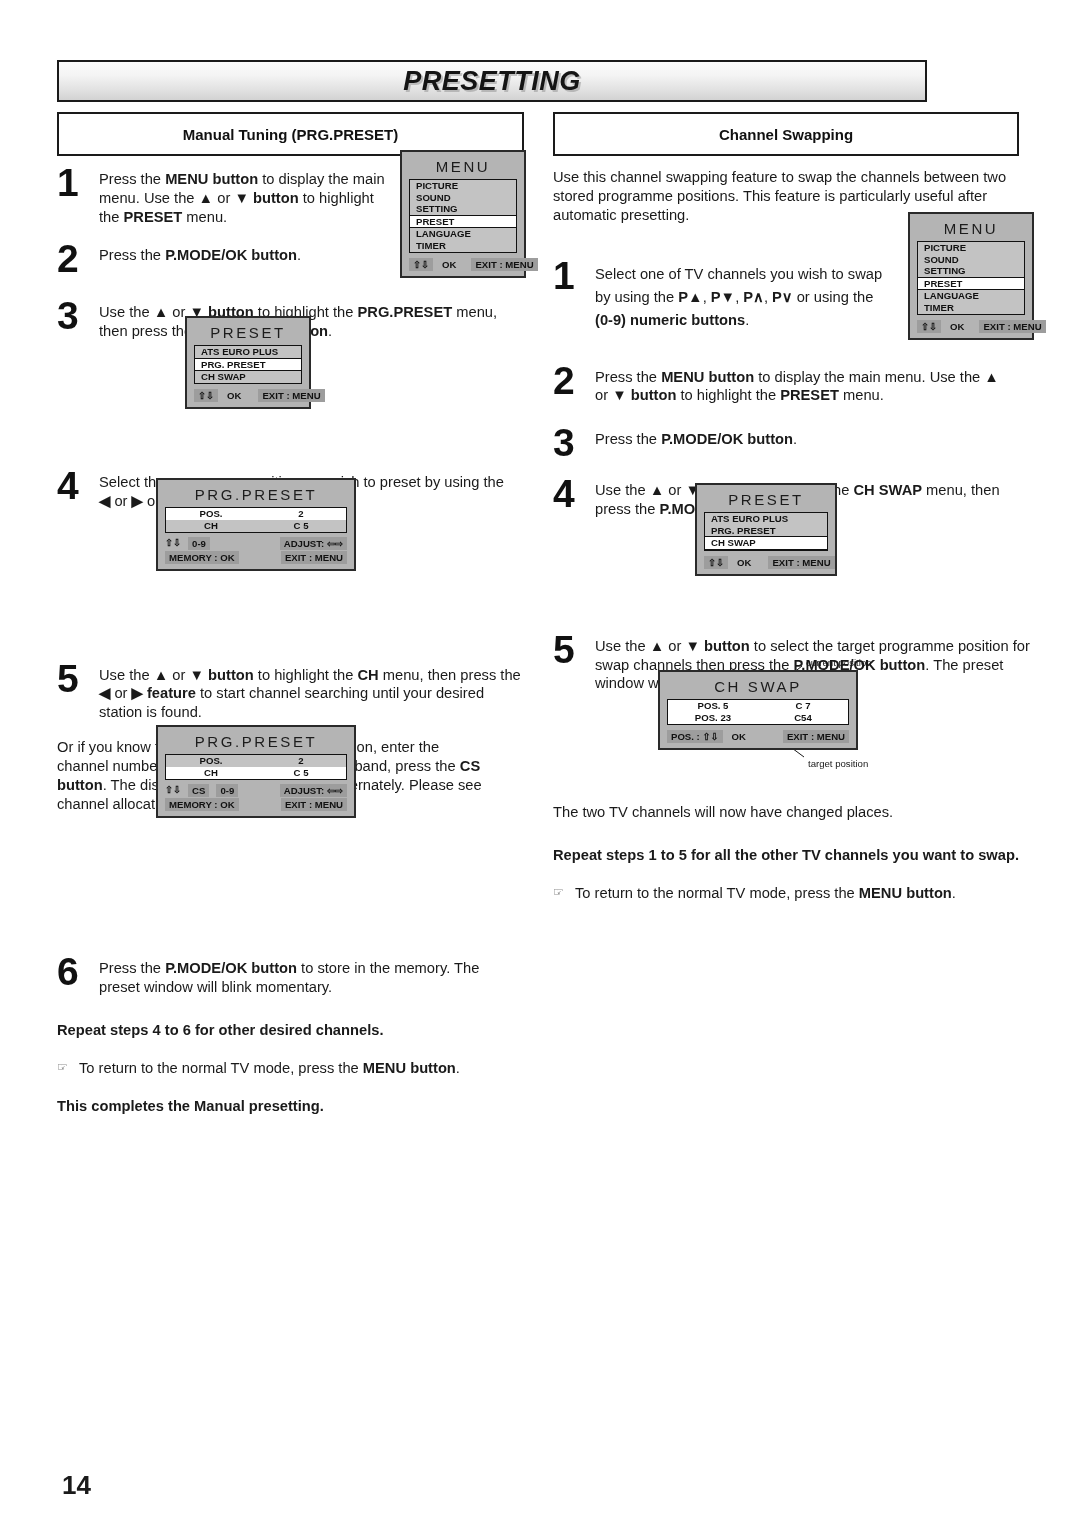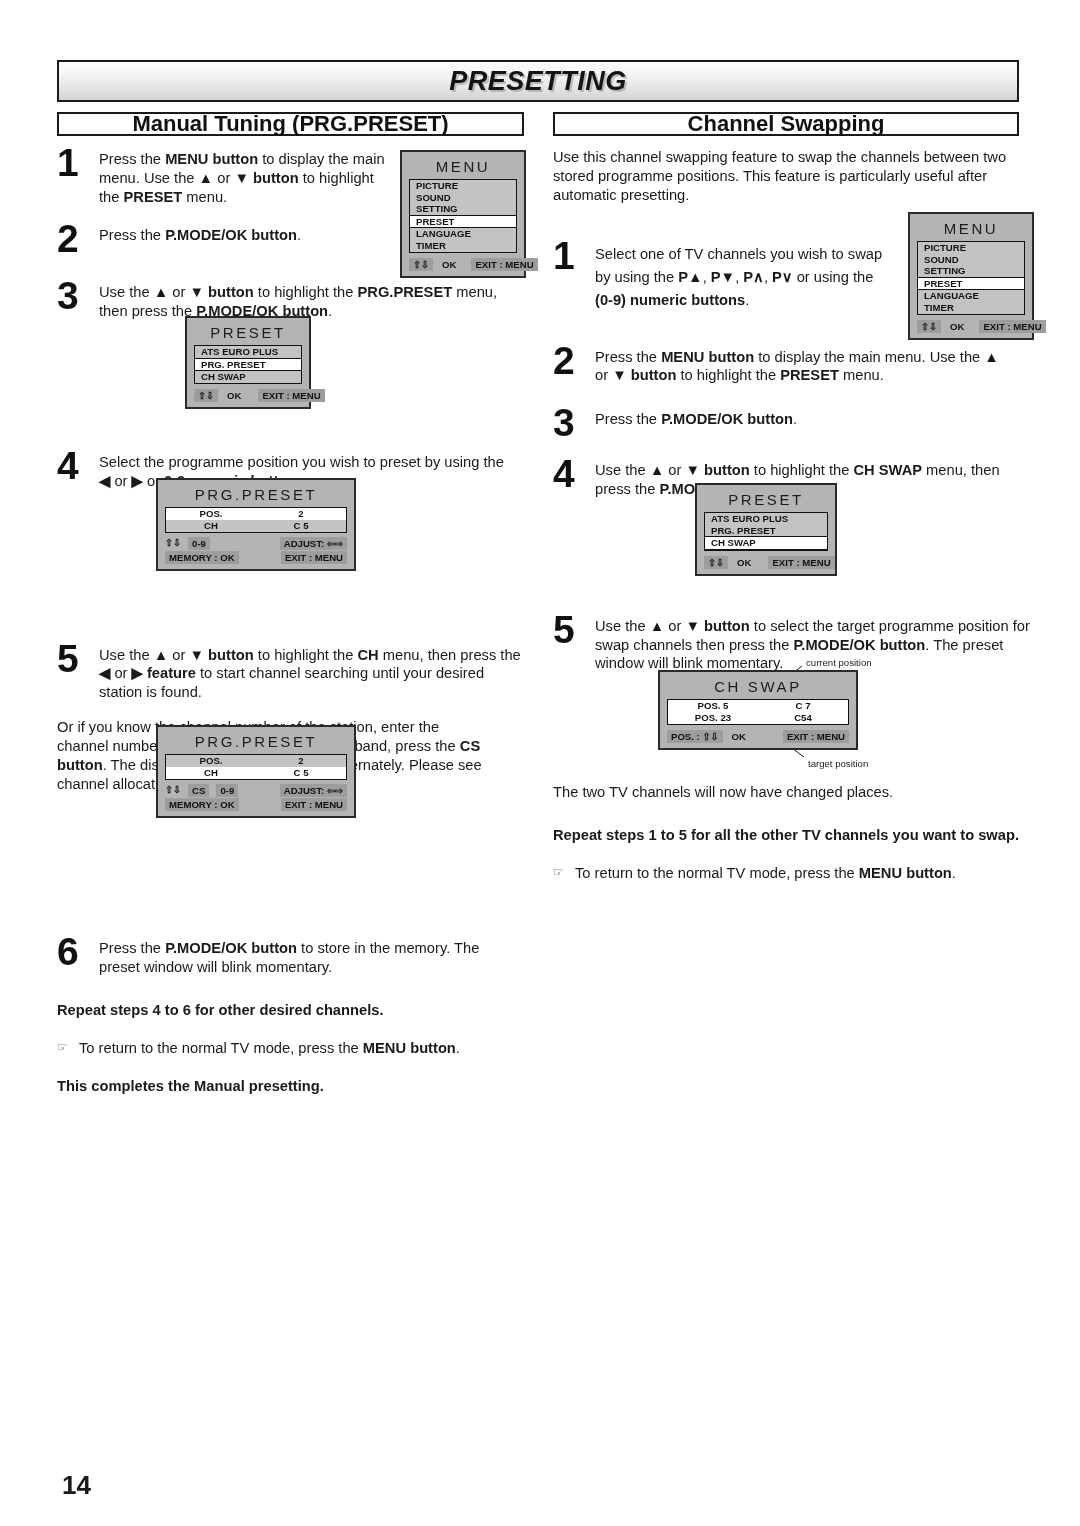--- a/index.html
+++ b/index.html
@@ -14,21 +14,21 @@
     font-family: "Liberation Sans", sans-serif;
     color: #1a1a1a;
     -webkit-font-smoothing: antialiased;
   }
 
   
   #page-title-bar {
     position: absolute;
     left: 57px;
     top: 60px;
-    width: 962px;
+    width: 870px;
     height: 42px;
     border: 2px solid #1a1a1a;
     box-sizing: border-box;
     background: linear-gradient(to bottom, #fbfbfb 0%, #f4f4f4 35%, #e2e2e2 72%, #d2d2d2 100%);
     display: flex;
     align-items: center;
     justify-content: center;
   }
   #page-title-bar .title-text {
     font-size: 27px;
@@ -45,25 +45,25 @@
     top: 112px;
   }
   #left-column { left: 57px; width: 468px; }
   #right-column { left: 553px; width: 466px; }
 
   
   .section-header {
     border: 2px solid #1a1a1a;
     box-sizing: border-box;
     background: #ffffff;
-    height: 24px;
+    height: 44px;
     display: flex;
     align-items: center;
     justify-content: center;
-    font-size: 22px;
+    font-size: 15px;
     font-weight: bold;
     color: #111;
   }
   #left-column .section-header { width: 467px; }
   #right-column .section-header { width: 466px; }
 
   
   .step {
     position: relative;
     padding-left: 42px;

